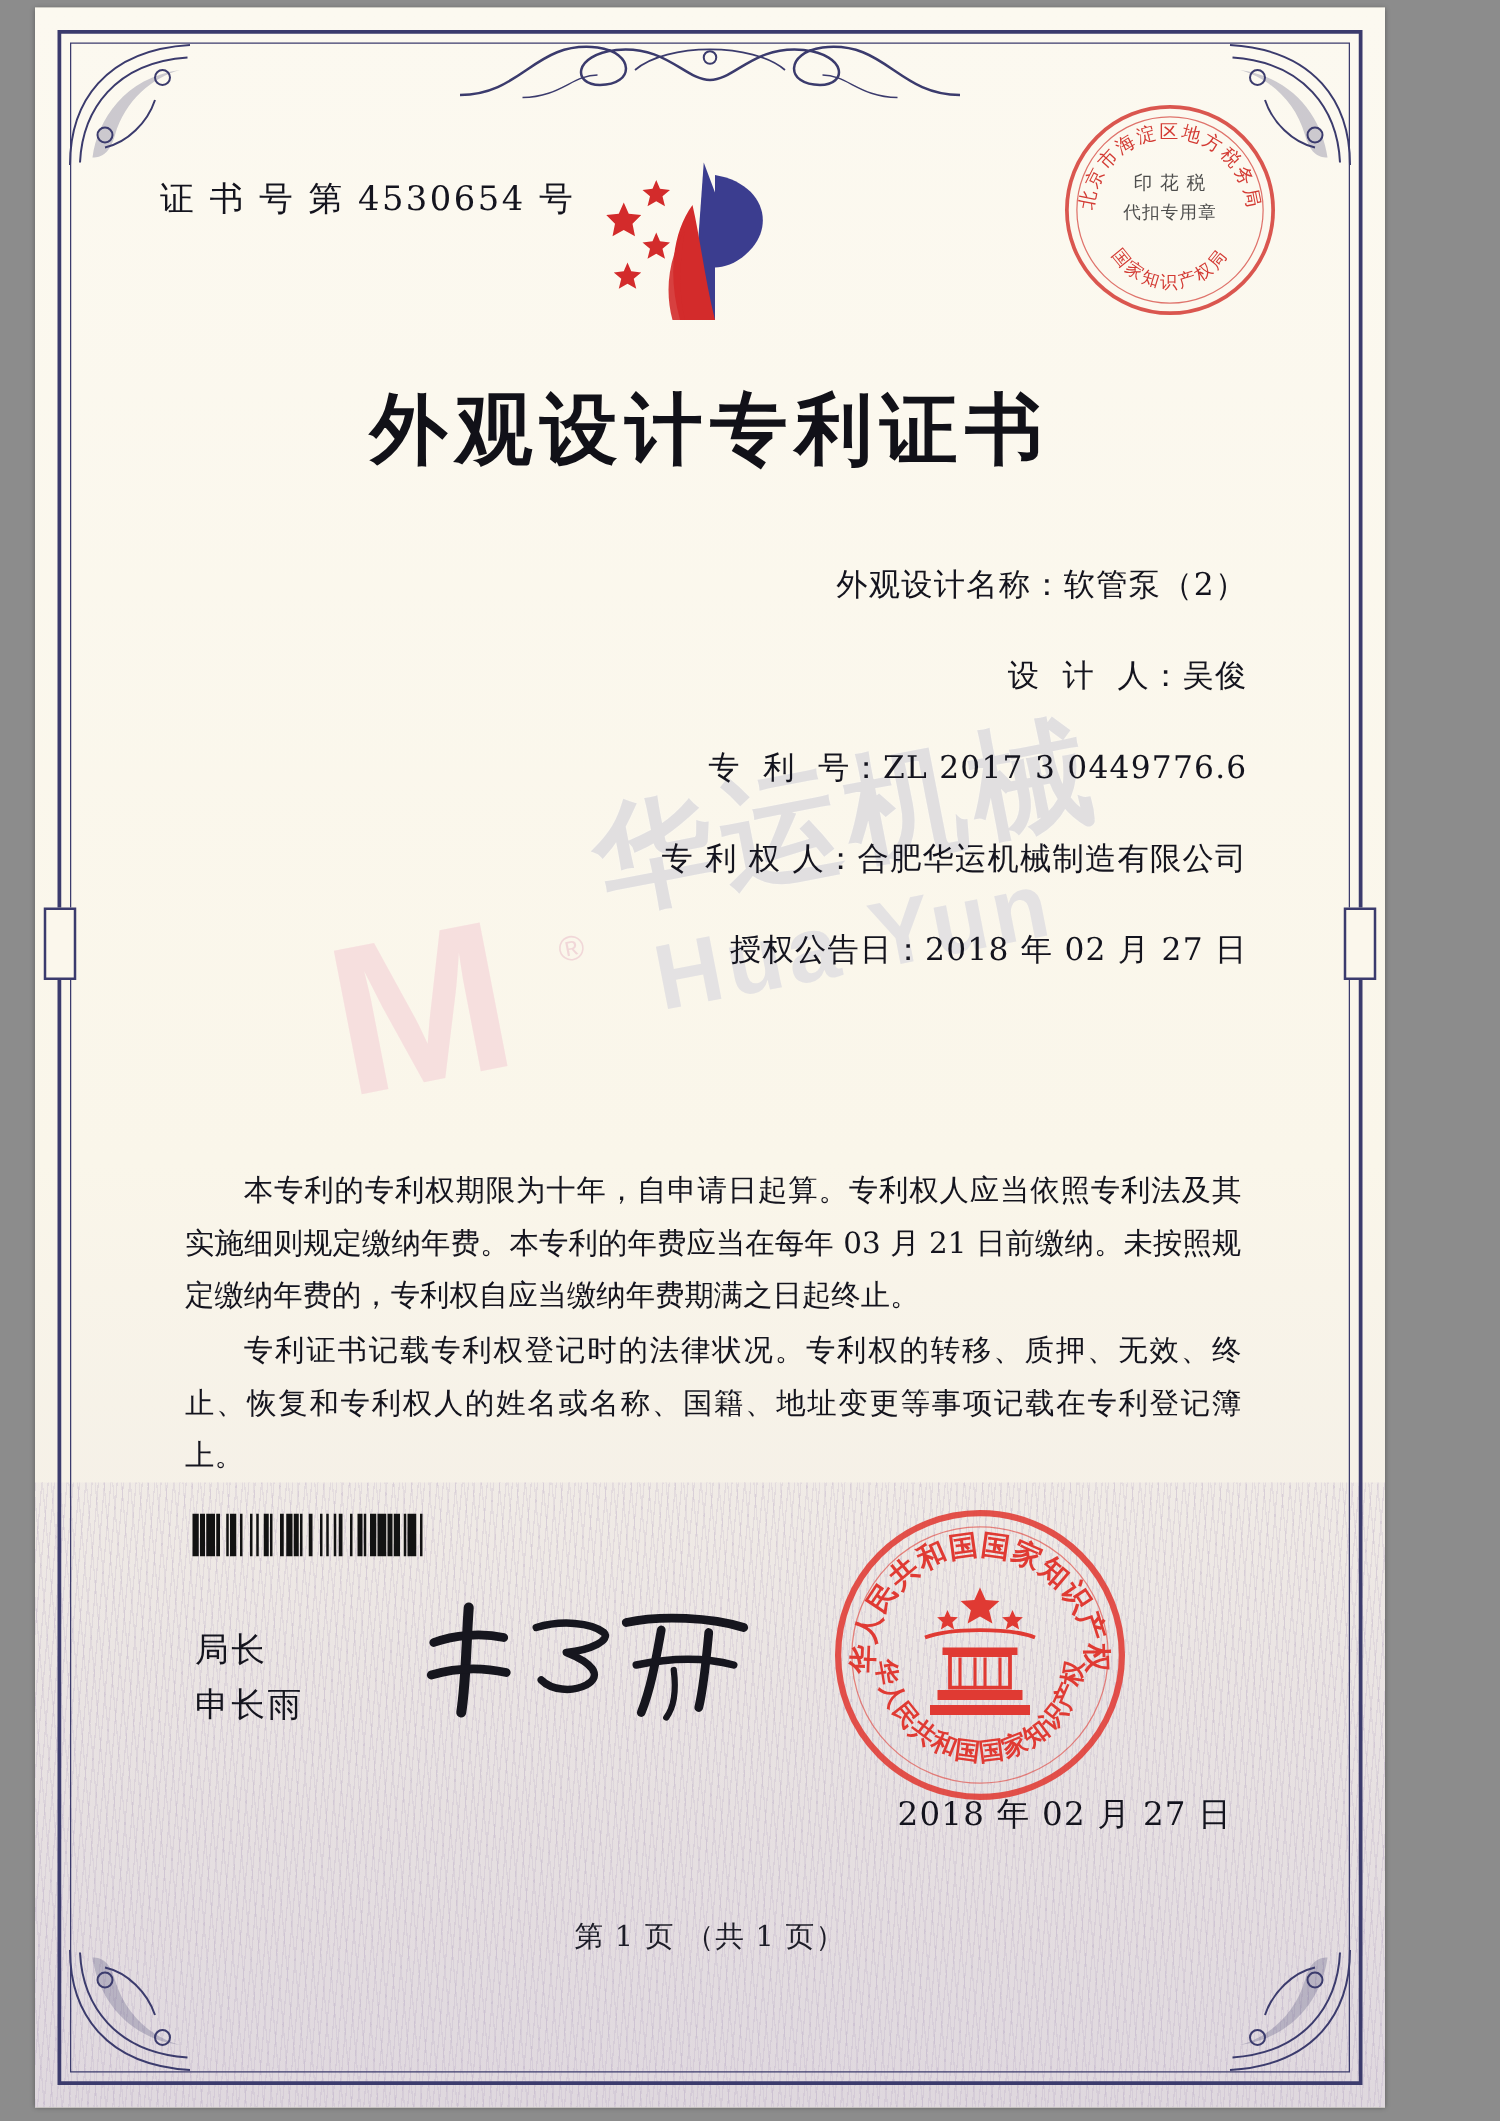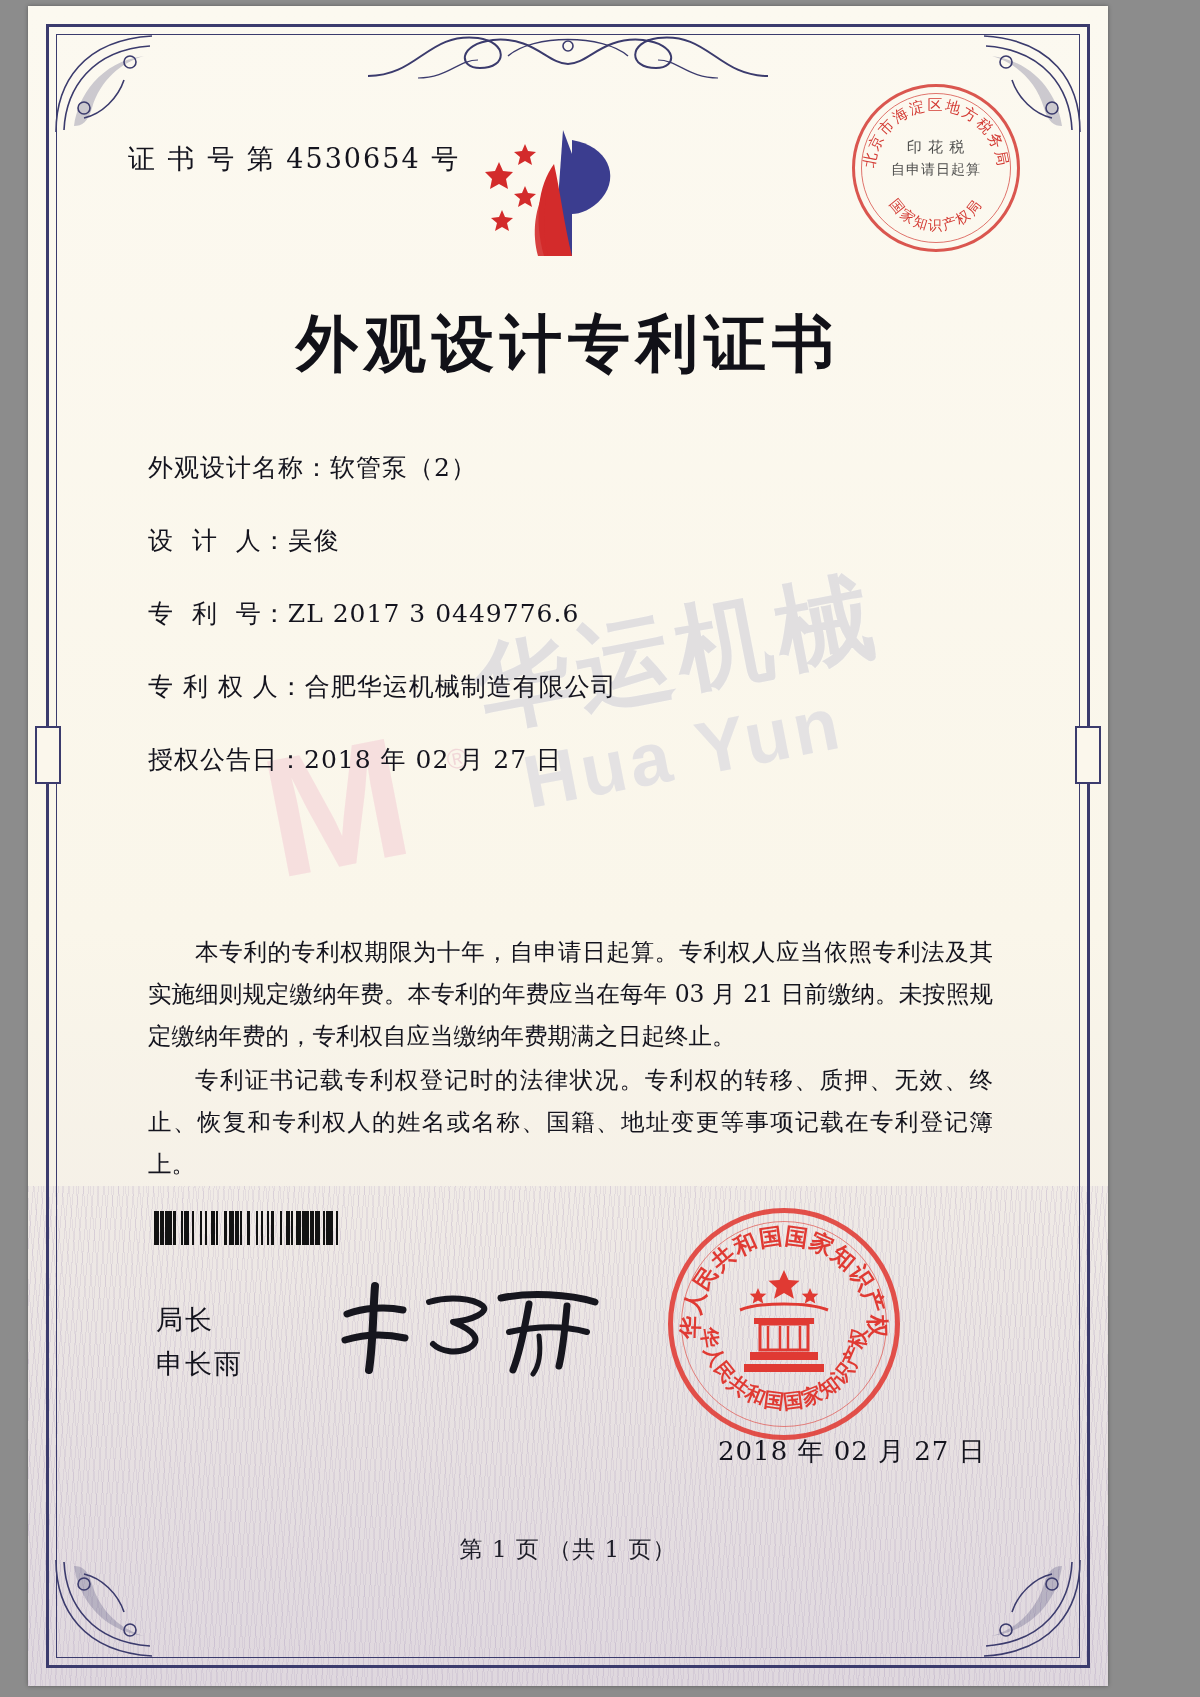--- a/index.html
+++ b/index.html
@@ -167,20 +167,21 @@
     top: 445px;
     width: 850px;
   }
   .field-row {
     display: flex;
     align-items: baseline;
     margin-bottom: 40px;
     font-size: 25px;
     color: #14141e;
     font-family: "DejaVu Serif", serif;
+    justify-content: flex-end;
   }
   .field-label {
     white-space: pre;
     letter-spacing: 1px;
   }
   .field-value {
     letter-spacing: 1px;
   }
 
   
@@ -428,21 +429,21 @@
         <text font-family="DejaVu Serif, serif" font-size="15" fill="#d33a33" letter-spacing="2">
           <textPath href="#taxArcTop" startOffset="50%" text-anchor="middle">北京市海淀区地方税务局</textPath>
         </text>
         <text font-family="DejaVu Serif, serif" font-size="14" fill="#d33a33" letter-spacing="2">
           <textPath href="#taxArcBottom" startOffset="50%" text-anchor="middle">国家知识产权局</textPath>
         </text>
       </svg>
     </div>
     <div class="center-lines">
       <div>印 花 税</div>
-      <div class="l2">自申请日起算</div>
+      <div class="l2">代扣专用章</div>
     </div>
   </div>
 
   <div class="main-title">外观设计专利证书</div>
 
   <div class="watermark">
     <div class="wm-mark">M</div>
     <div class="wm-reg">®</div>
     <div class="wm-cn">华运机械</div>
     <div class="wm-en">Hua Yun</div>

